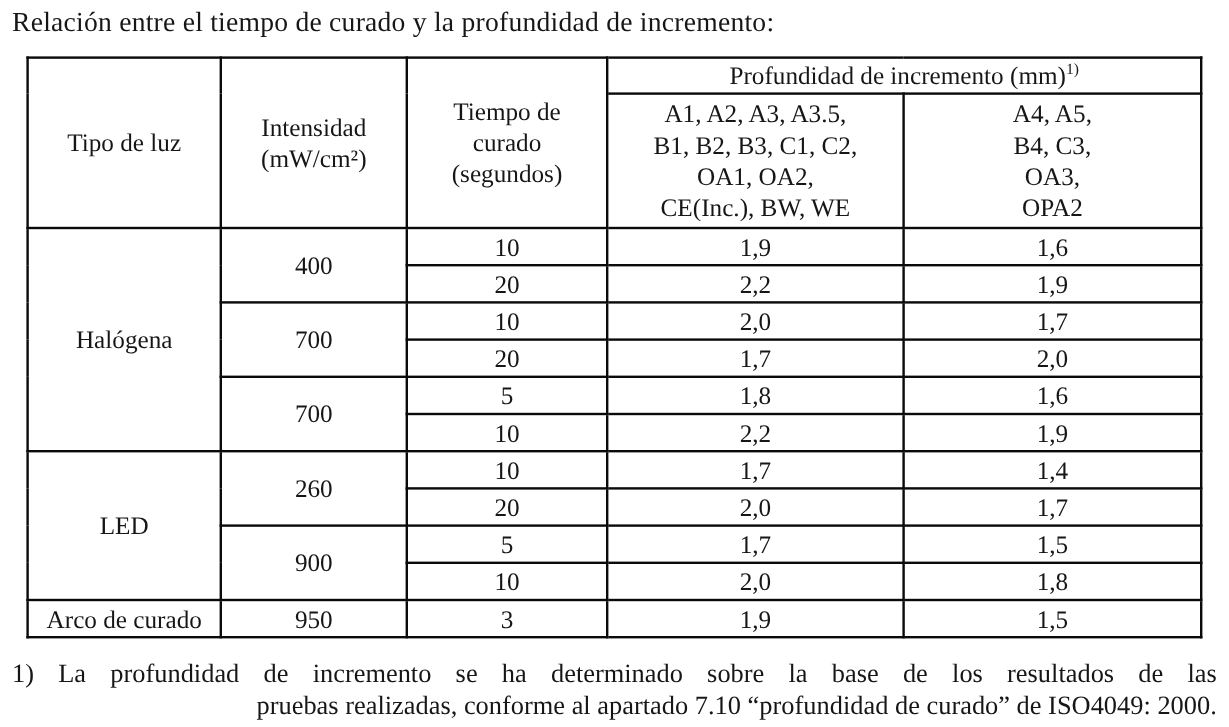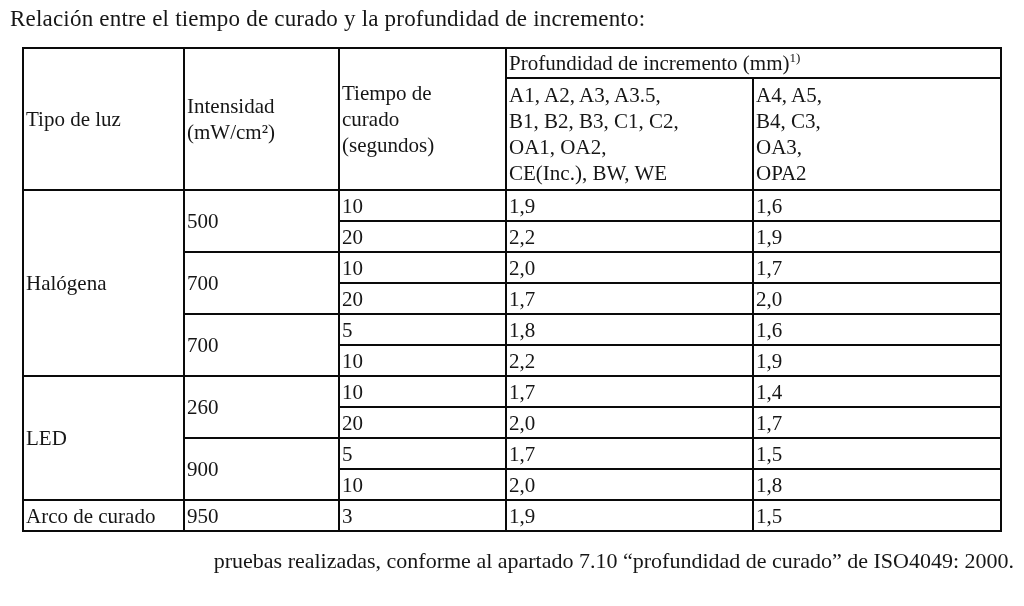--- a/index.html
+++ b/index.html
@@ -29,21 +29,21 @@
     position: absolute;
     left: 22px;
     top: 47px;
     width: 978px;
     border-collapse: collapse;
     table-layout: fixed;
   }
   table.curing td {
     border: 2px solid #0a0a0a;
     padding: 0 2px;
-    text-align: left;
+    text-align: center;
     vertical-align: middle;
     font-size: 21px;
     line-height: 26px;
     font-weight: normal;
     overflow: hidden;
     margin-left: 42px;
   }
   td.pre { white-space: pre-line; }
   tr.hr1 { height: 30px; }
   tr.hr2 { height: 112px; }
@@ -104,21 +104,21 @@
 OA1, OA2,
 CE(Inc.), BW, WE</td>
         <td class="pre">A4, A5,
 B4, C3,
 OA3,
 OPA2</td>
       </tr>
 
       <tr class="data">
         <td rowspan="6">Halógena</td>
-        <td rowspan="2" class="num">500</td>
+        <td rowspan="2" class="num">400</td>
         <td class="num">10</td>
         <td class="num">1,9</td>
         <td class="num">1,6</td>
       </tr>
       <tr class="data">
         <td class="num">20</td>
         <td class="num">2,2</td>
         <td class="num">1,9</td>
       </tr>
       <tr class="data">
@@ -172,16 +172,17 @@
         <td>Arco de curado</td>
         <td class="num">950</td>
         <td class="num">3</td>
         <td class="num">1,9</td>
         <td class="num">1,5</td>
       </tr>
     </tbody>
   </table>
 
   <div class="footnote">
+    <div class="fn-line1">1) La profundidad de incremento se ha determinado sobre la base de los resultados de las</div>
     <div class="fn-line2">pruebas realizadas, conforme al apartado 7.10 “profundidad de curado” de ISO4049: 2000.</div>
   </div>
 
 </div>
 
 </body></html>

